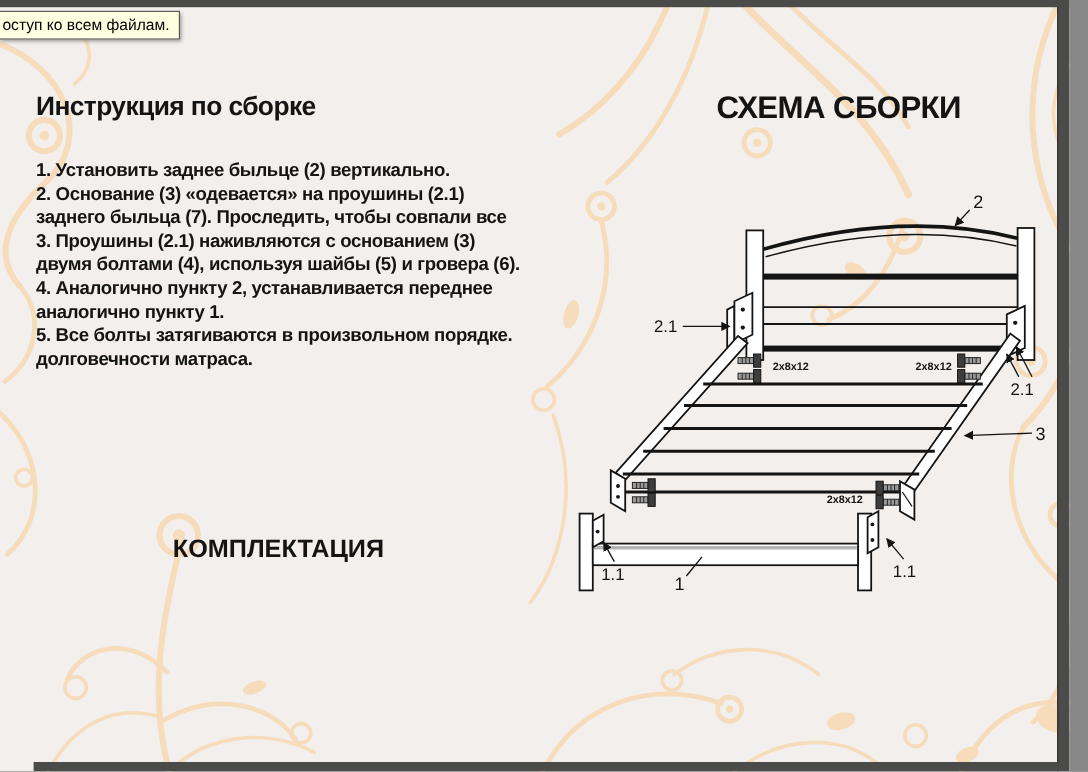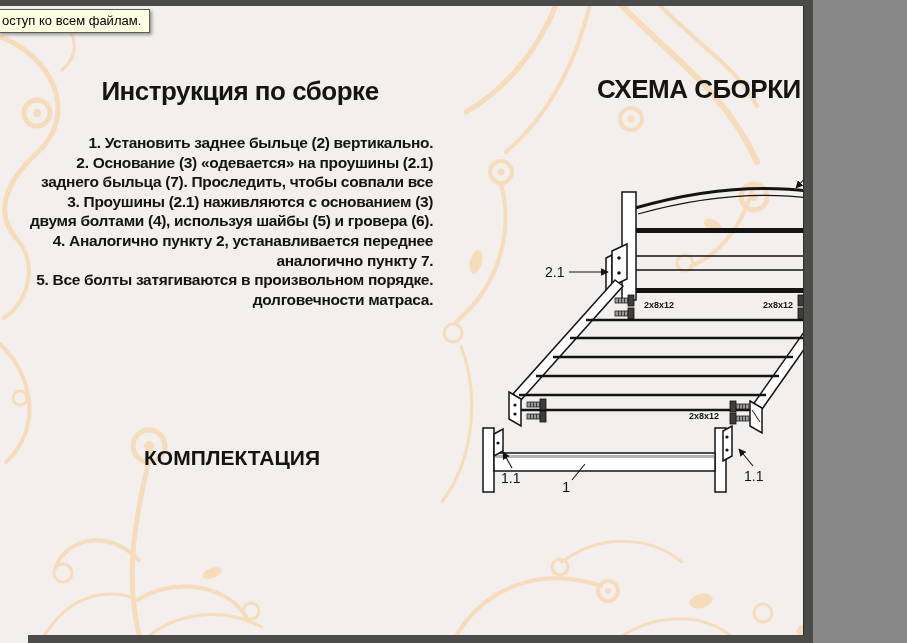--- a/index.html
+++ b/index.html
@@ -1,28 +1,28 @@
 <!DOCTYPE html>
 <html><head>
 <meta charset="utf-8">
 <style>
   html,body{margin:0;padding:0;background:#888;}
-  .stage{position:relative;width:813px;height:643px;background:#f2efec;overflow:hidden;
+  .stage{position:relative;width:891px;height:643px;background:#f2efec;overflow:hidden;
          font-family:"Liberation Sans",sans-serif;color:#141414;}
   .bar-top{position:absolute;left:0;top:0;width:907px;height:6px;background:#4b4b49;z-index:6;}
   .bar-right{position:absolute;right:0;top:0;width:9px;height:643px;background:#4b4b49;border-left:1px solid #2c2c2a;z-index:5;}
   .bar-bottom{position:absolute;left:28px;right:9px;bottom:0;height:8px;background:#4b4b49;z-index:5;}
   .tooltip{position:absolute;left:-2px;top:9px;background:#ffffe1;border:1px solid #5a5a5a;
            box-shadow:2px 2px 3px rgba(0,0,0,.35);font-size:13px;line-height:16px;
            padding:3px 8px 3px 3px;white-space:nowrap;z-index:10;color:#000;}
   .bg-svg{position:absolute;left:0;top:0;width:907px;height:643px;z-index:1;}
-  .instr-title{position:absolute;left:30px;top:76px;width:420px;text-align:center;
-               font-size:26px;font-weight:bold;letter-spacing:-0.5px;z-index:3;}
+  .instr-title{position:absolute;left:30px;top:76px;width:420px;text-align:left;
+               font-size:22px;font-weight:bold;letter-spacing:-0.5px;z-index:3;}
   .instr-lines{position:absolute;left:30px;top:133px;font-size:15.5px;font-weight:bold;
-               line-height:19.6px;letter-spacing:-0.3px;white-space:nowrap;z-index:3;text-align:right;}
+               line-height:19.6px;letter-spacing:-0.3px;white-space:nowrap;z-index:3;}
   .kit-title{position:absolute;left:144px;top:446px;font-size:21px;font-weight:bold;z-index:3;}
   .kit-items{position:absolute;left:139px;top:477px;font-size:15.5px;font-weight:bold;
              line-height:19.6px;letter-spacing:-0.3px;white-space:nowrap;z-index:3;}
   .schema-title{position:absolute;left:597px;top:74px;font-size:26px;font-weight:bold;
                 letter-spacing:-0.5px;z-index:3;}
   .diagram{position:absolute;left:465px;top:152px;width:440px;height:350px;z-index:4;}
   .diagram .wh{fill:#ffffff;stroke:#141414;stroke-width:1.5;}
   .diagram .bk{fill:#141414;stroke:none;}
   .diagram .ln{stroke:#141414;fill:none;}
   .diagram text{font-family:"Liberation Sans",sans-serif;fill:#141414;}
@@ -100,21 +100,21 @@
 
   <div class="instr-title">Инструкция по сборке</div>
 
   <div class="instr-lines">
     <div>1. Установить заднее быльце (2) вертикально.</div>
     <div>2. Основание (3) «одевается» на проушины (2.1)</div>
     <div>заднего быльца (7). Проследить, чтобы совпали все</div>
     <div>3. Проушины (2.1) наживляются с основанием (3)</div>
     <div>двумя болтами (4), используя шайбы (5) и гровера (6).</div>
     <div>4. Аналогично пункту 2, устанавливается переднее</div>
-    <div>аналогично пункту 7.</div>
+    <div>аналогично пункту 1.</div>
     <div>5. Все болты затягиваются в произвольном порядке.</div>
     <div>долговечности матраса.</div>
   </div>
 
   <div class="kit-title">КОМПЛЕКТАЦИЯ</div>
 
   <div class="schema-title">СХЕМА СБОРКИ</div>
 
   <svg class="diagram" viewBox="0 0 440 350">
     <defs>

